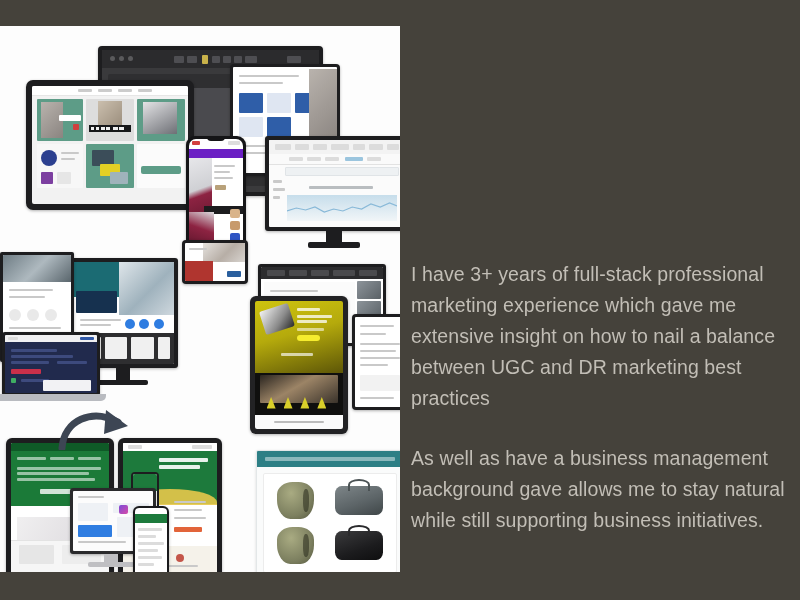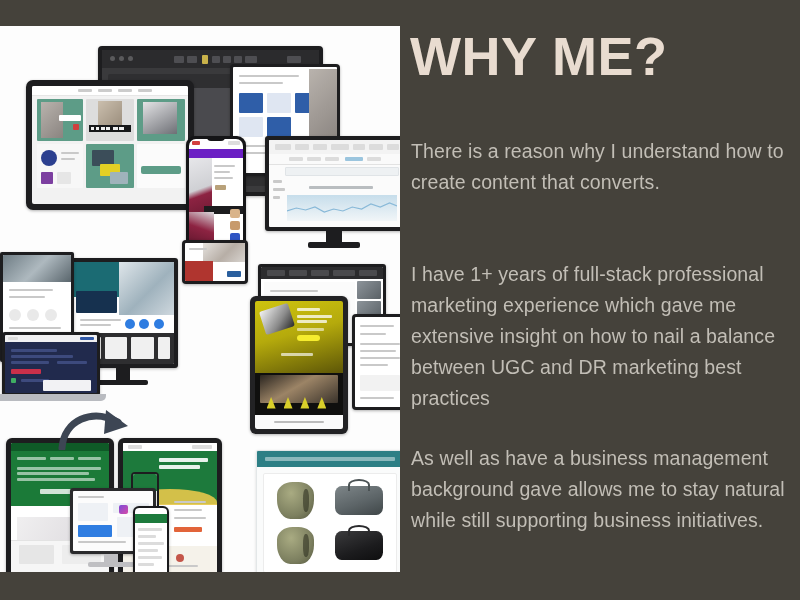--- a/index.html
+++ b/index.html
@@ -644,19 +644,17 @@
 
       <svg class="arrow-svg" viewBox="0 0 78 46">
         <path d="M4,44 C6,16 34,4 60,18" fill="none" stroke="#3d4654" stroke-width="7" stroke-linecap="round"></path>
         <path d="M48,6 L70,22 L46,30 Z" fill="#3d4654"></path>
       </svg>
 
     </div>
   </div>
 
   <div class="text-col">
-    <div class="headline">WHY ME?</div>
-    <div class="para" id="p1">There is a reason why I understand how to create content that converts.</div>
-    <div class="para" id="p2">I have 1+ years of full-stack professional marketing experience which gave me extensive insight on how to nail a balance between UGC and DR marketing best practices</div>
+    <div class="para" id="p2">I have 3+ years of full-stack professional marketing experience which gave me extensive insight on how to nail a balance between UGC and DR marketing best practices</div>
     <div class="para" id="p3">As well as have a business management background gave allows me to stay natural while still supporting business initiatives.</div>
   </div>
 
 </div>
 
 </body></html>

